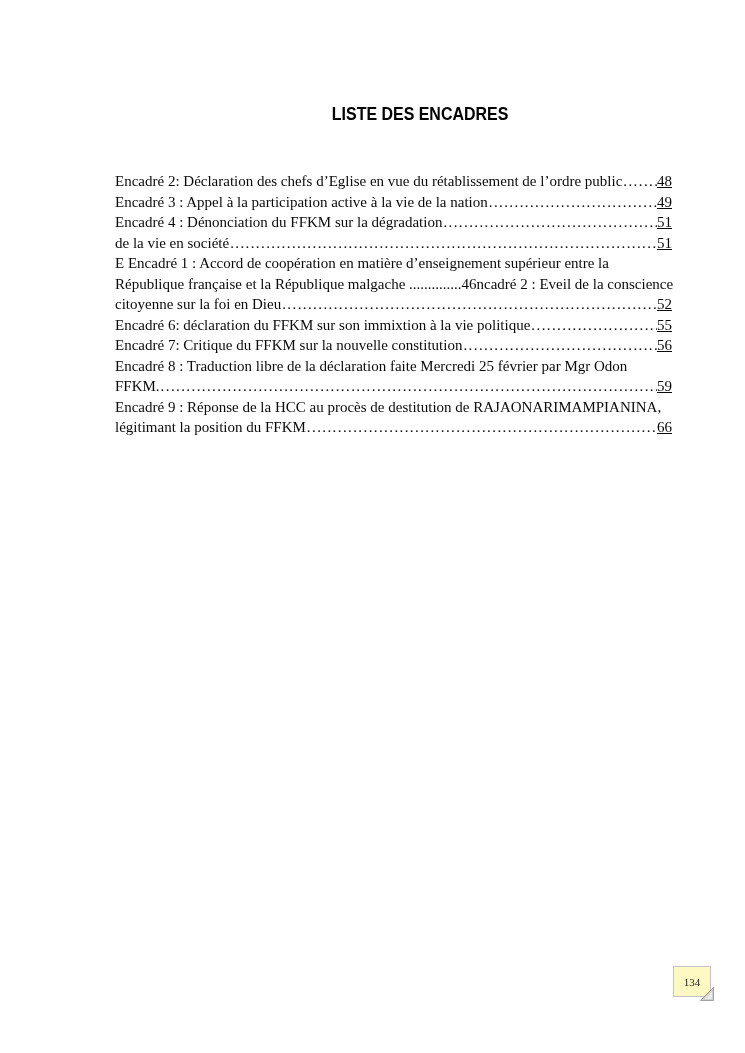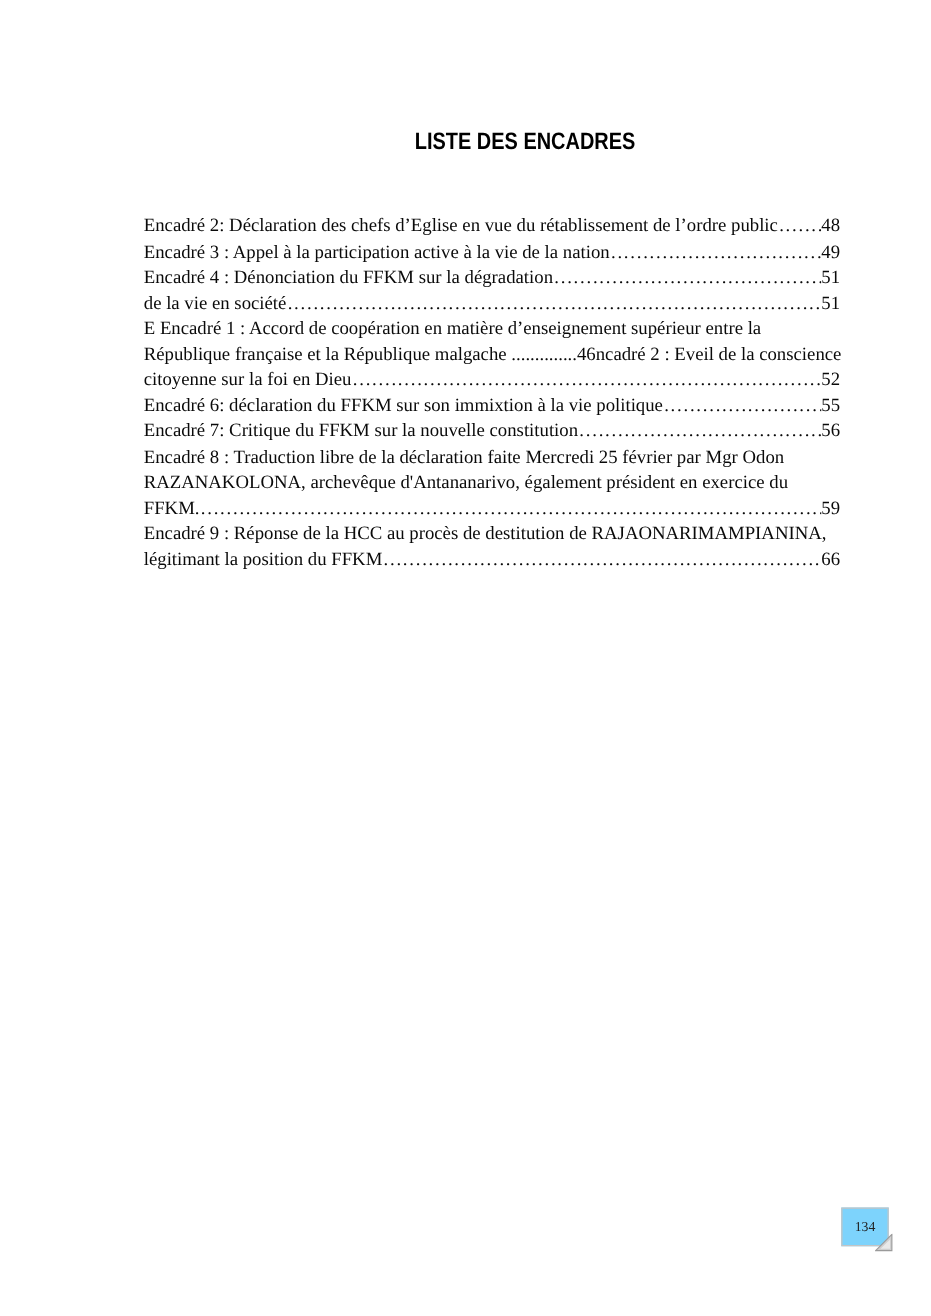--- a/index.html
+++ b/index.html
@@ -59,30 +59,31 @@
     overflow: hidden;
     white-space: nowrap;
     letter-spacing: 1.4px;
     padding: 0 1px;
   }
   .leader::after {
     content: "................................................................................................................................................................................";
   }
   .page-num {
     flex: 0 0 auto;
+    text-decoration: underline;
   }
   .page-badge {
     position: absolute;
     left: 673px;
     top: 966px;
     width: 38px;
     height: 31px;
     box-sizing: border-box;
     border: 1px solid #c4c4c4;
-    background: #7dd3fc;
+    background: #fef9c3;
     display: flex;
     align-items: center;
     justify-content: center;
     font-family: "Liberation Serif", "DejaVu Serif", serif;
     font-size: 11px;
     color: #222222;
   }
   .fold-icon {
     position: absolute;
     right: -5px;
@@ -152,25 +153,20 @@
     <span class="leader"></span>
     <span class="page-num">56</span>
   </div>
 
   <div class="toc-line">
     <span class="toc-text">Encadré 8 : Traduction libre de la déclaration faite Mercredi 25 février par Mgr Odon</span>
     
     
   </div>
 
-  <div class="toc-line">
-    <span class="toc-text">RAZANAKOLONA, archevêque d'Antananarivo, également président en exercice du</span>
-    
-    
-  </div>
 
   <div class="toc-line">
     <span class="toc-text">FFKM.</span>
     <span class="leader"></span>
     <span class="page-num">59</span>
   </div>
 
   <div class="toc-line">
     <span class="toc-text">Encadré 9 : Réponse de la HCC au procès de destitution de RAJAONARIMAMPIANINA,</span>
     

